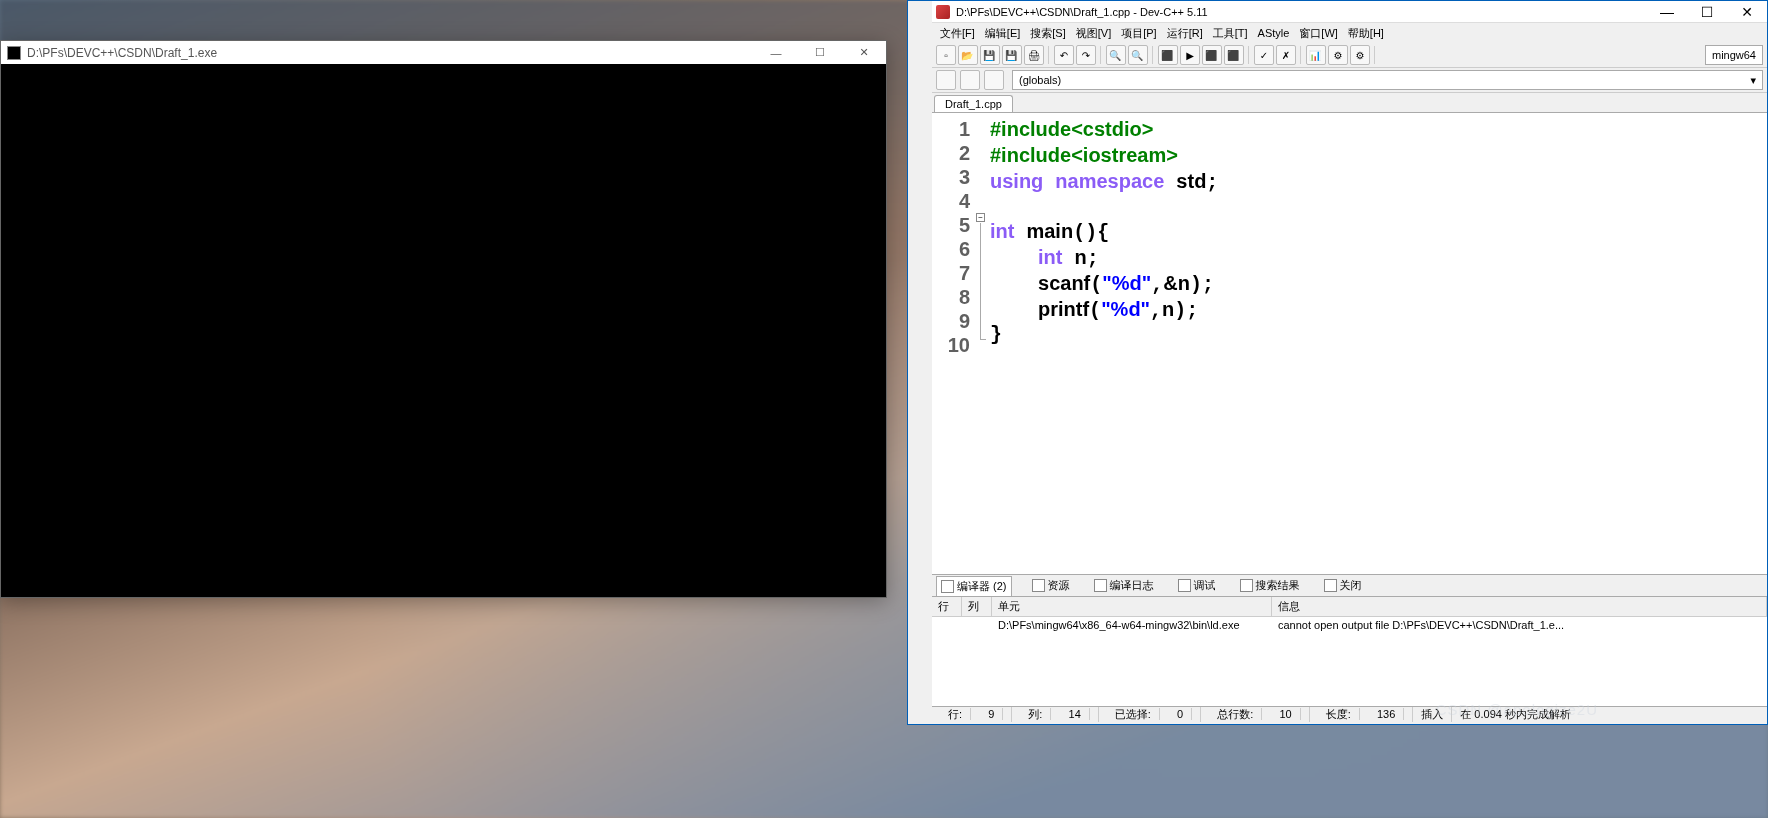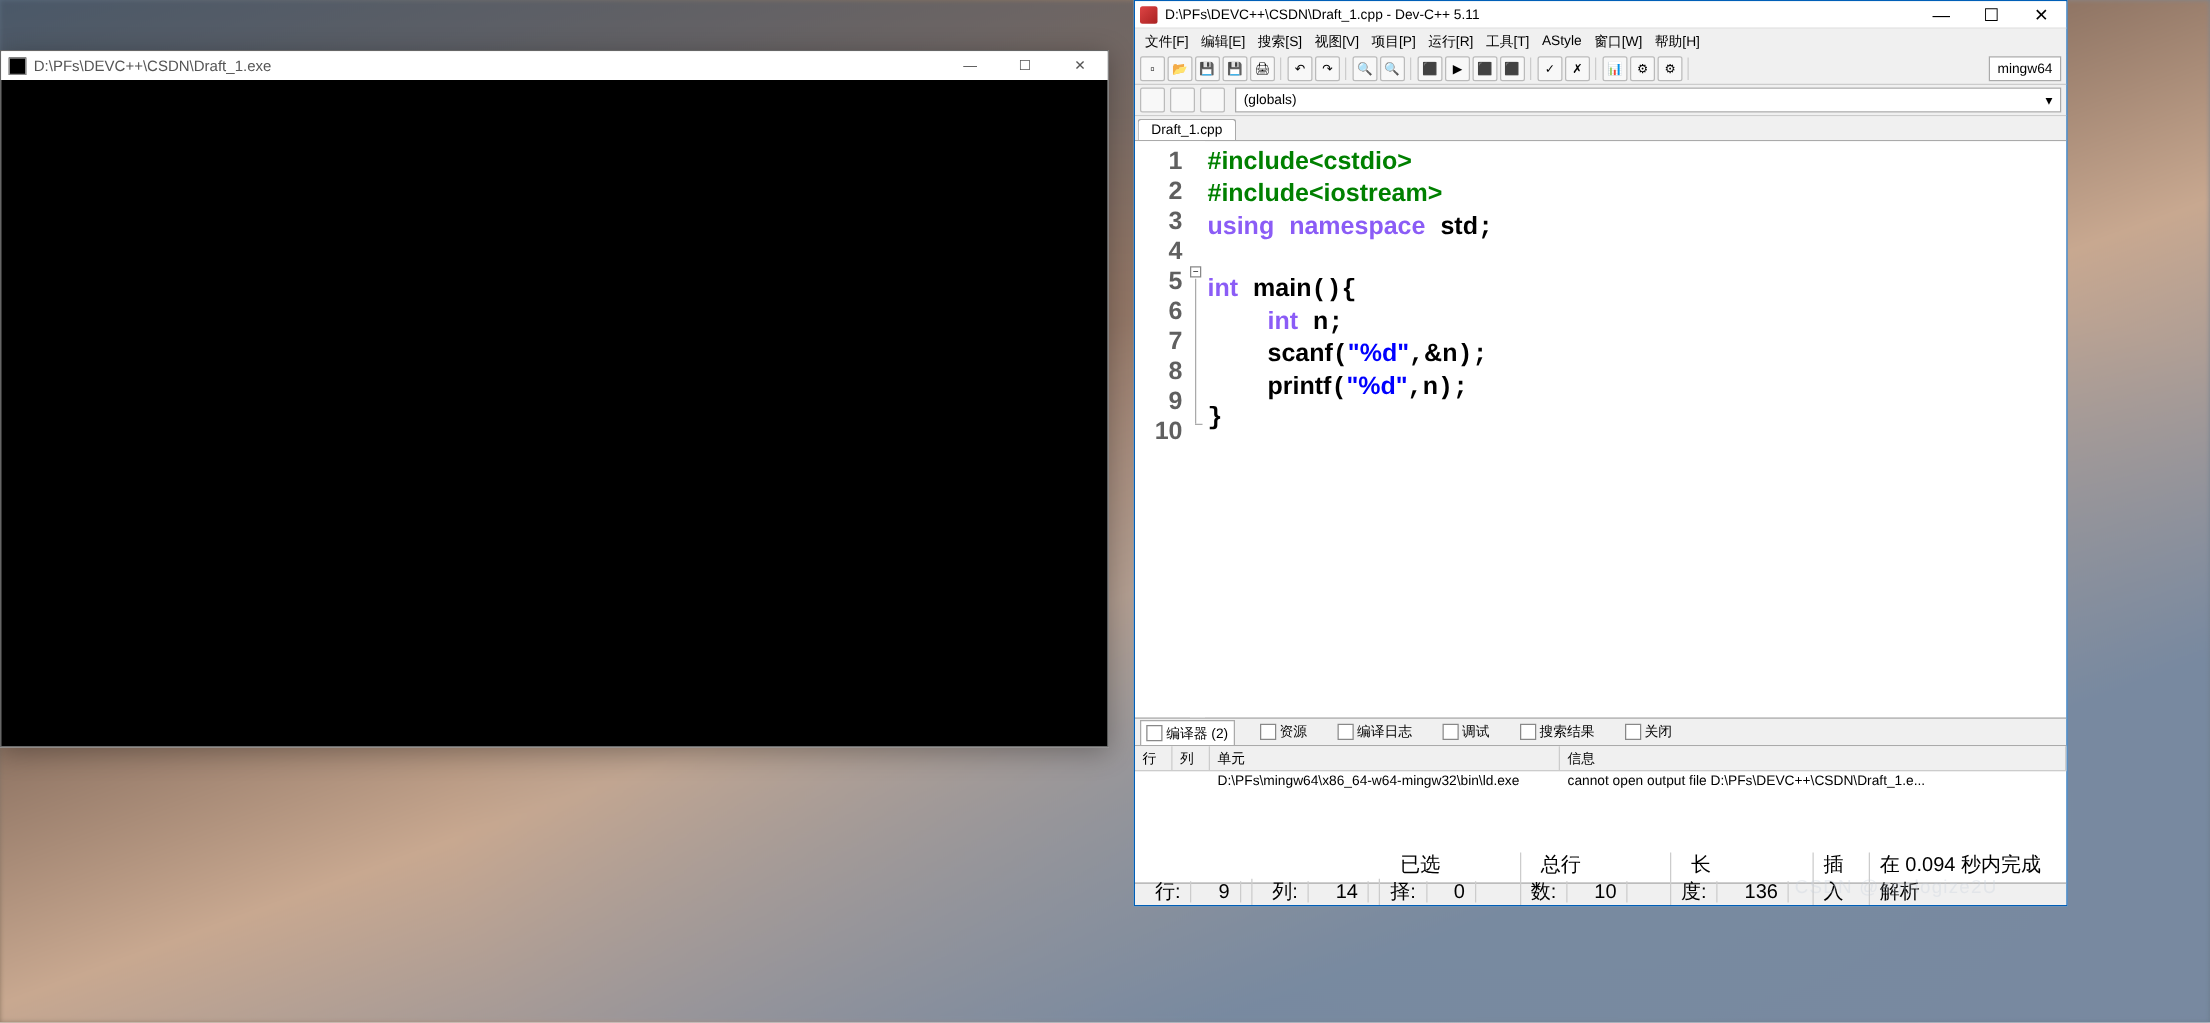--- a/index.html
+++ b/index.html
@@ -9,21 +9,21 @@
 
 .console-window { position:absolute; left:0; top:40px; width:887px; height:558px; background:#fff; border:1px solid #666; box-shadow:0 4px 20px rgba(0,0,0,0.3); }
 .console-titlebar { height:23px; background:#fff; display:flex; align-items:center; justify-content:space-between; font-size:12px; color:#555; padding:0 0 0 6px; }
 .console-title-left { display:flex; align-items:flex-start; gap:6px; }
 .console-icon { width:14px; height:14px; background:#000; border:1px solid #888; }
 .console-controls { display:flex; }
 .console-controls div { width:44px; height:23px; display:flex; align-items:center; justify-content:center; font-size:11px; color:#555; }
 .console-body { position:absolute; top:23px; left:0; right:0; bottom:0; background:#000; }
 
 
-.devcpp { position:absolute; left:907px; top:0; width:747px; height:725px; background:#f0f0f0; border:1px solid #005fb8; display:flex; flex-direction:column; }
+.devcpp { position:absolute; left:907px; top:0; width:861px; height:725px; background:#f0f0f0; border:1px solid #005fb8; display:flex; flex-direction:column;padding-left:24px; }
 .dc-titlebar { height:22px; background:#fff; display:flex; align-items:center; justify-content:space-between; font-size:11px; padding:0 0 0 4px; border-bottom:1px solid #ddd; }
 .dc-title-left { display:flex; align-items:center; gap:6px; }
 .dc-icon { width:14px; height:14px; background:linear-gradient(135deg,#d44,#a22); border-radius:2px; }
 .dc-controls { display:flex; }
 .dc-controls div { width:40px; height:22px; display:flex; align-items:center; justify-content:center; font-size:14px; }
 .dc-max { font-family:sans-serif; }
 .dc-close { font-size:16px; }
 
 .dc-menubar { height:20px; background:#f0f0f0; display:flex; align-items:center; gap:2px; font-size:11px; padding:0 4px; }
 .dc-menubar span { padding:2px 4px; }
@@ -60,21 +60,21 @@
 .bt-icon { width:13px; height:13px; border:1px solid #888; background:#fff; }
 
 .dc-errors { height:110px; background:#fff; border-top:1px solid #aaa; display:flex; flex-direction:column; font-size:11px; }
 .dc-err-head { display:flex; background:#f0f0f0; border-bottom:1px solid #ccc; }
 .dc-err-head div { padding:2px 6px; border-right:1px solid #ccc; }
 .dc-err-body { flex:1; overflow:auto; }
 .dc-err-row { display:flex; padding:1px 0; }
 .dc-err-row div { padding:1px 6px; white-space:nowrap; overflow:hidden; }
 .err-red { color:#c00000; }
 
-.dc-status { height:18px; background:#f0f0f0; border-top:1px solid #aaa; display:flex; align-items:flex-end; font-size:16px; gap:0; }
+.dc-status { height:18px; background:#f0f0f0; border-top:1px solid #aaa; display:flex; align-items:flex-start; font-size:11px; gap:0; }
 .dc-status span { padding:0 8px; border-right:1px solid #ccc; }
 
 .watermark { position:absolute; right:170px; bottom:100px; color:rgba(200,210,220,0.35); font-size:15px; font-weight:300; letter-spacing:1px; }
 
 .col-xing { width:30px; }
 .col-lie { width:30px; }
 .col-unit { width:280px; flex:0 0 280px; }
 .col-msg { flex:1; }
 </style>
 </head>

